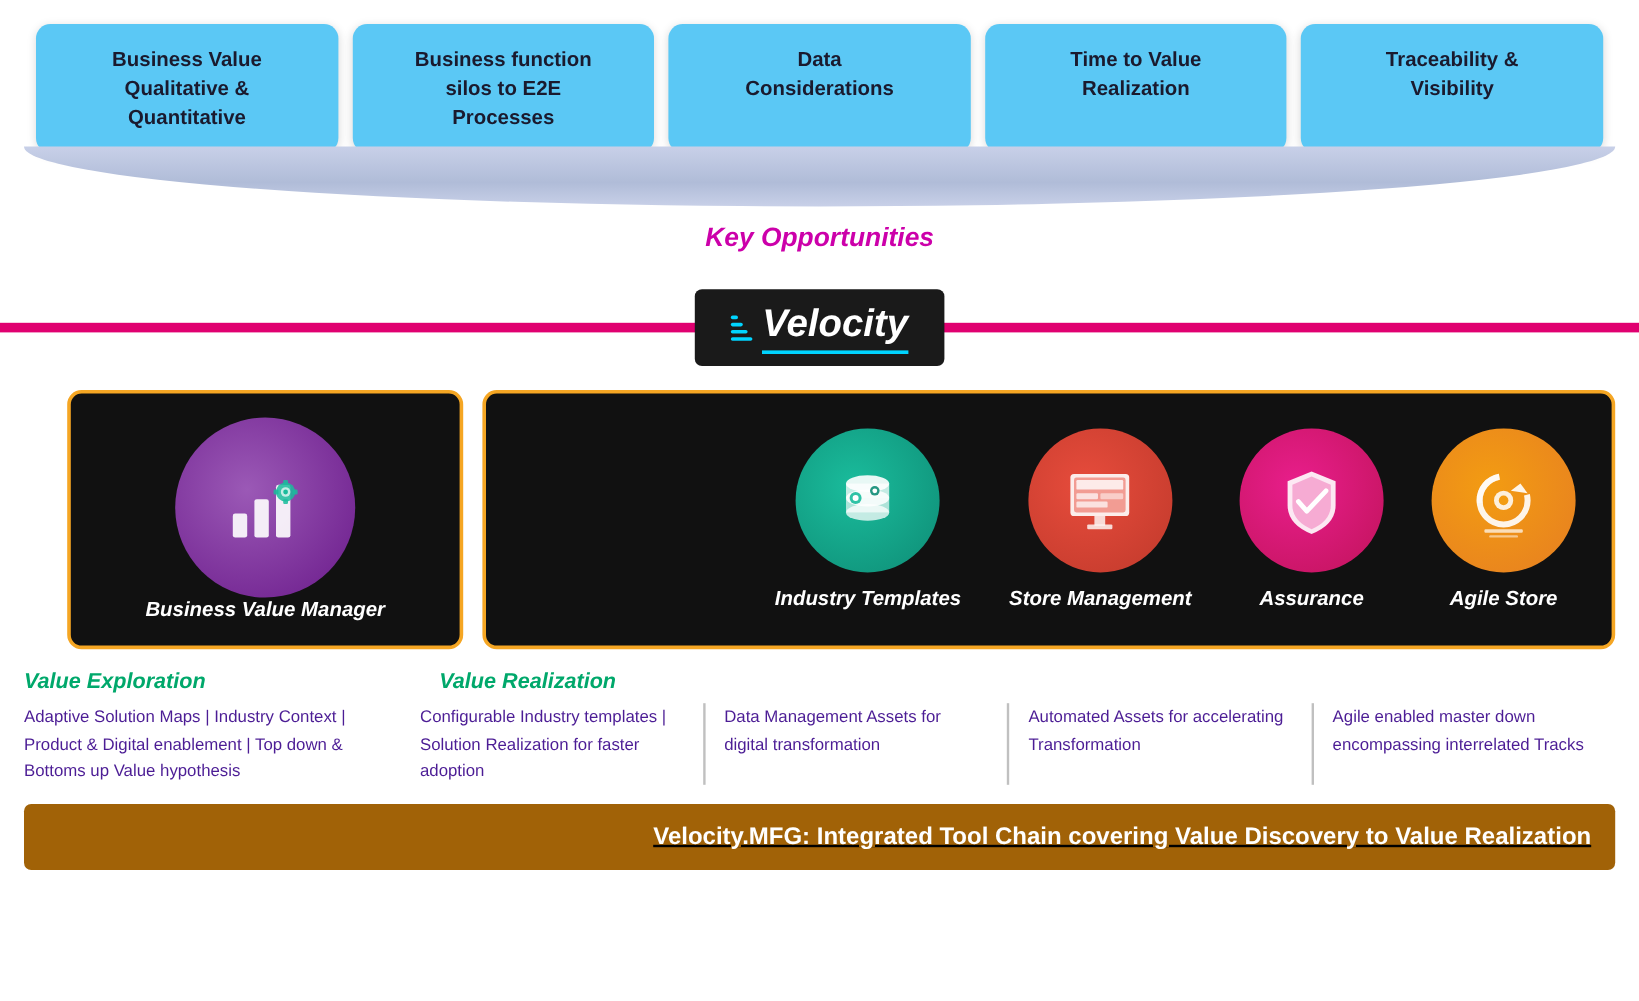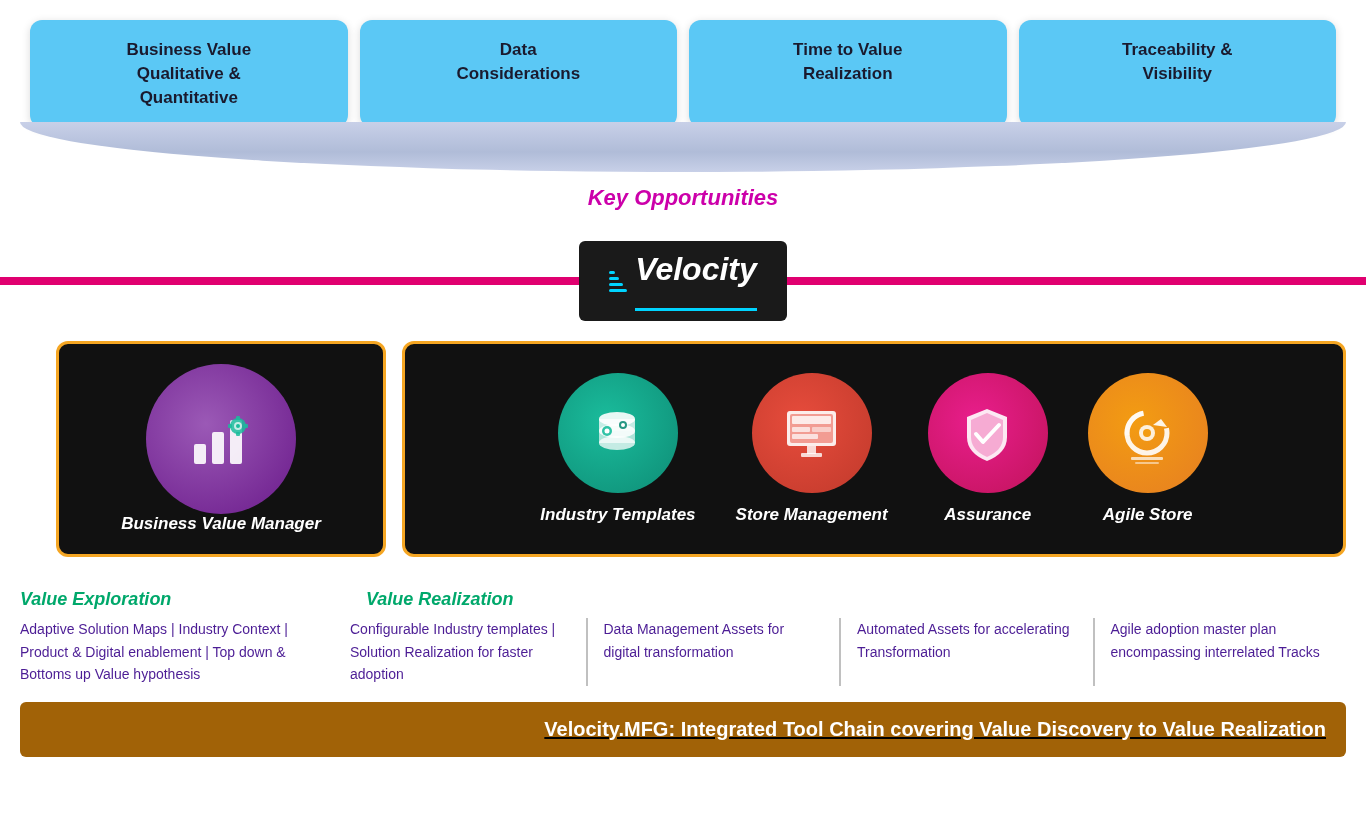--- a/index.html
+++ b/index.html
@@ -98,21 +98,21 @@
     .velocity-logo-icon span:nth-child(3) { width: 14px; background: #00d4ff; }
     .velocity-logo-icon span:nth-child(4) { width: 18px; background: #00d4ff; }
 
     .velocity-text {
       font-style: italic;
       font-size: 32px;
     }
 
     .velocity-underline {
       border-bottom: 3px solid #00d4ff;
-      padding-bottom: 20px;
+      padding-bottom: 4px;
     }
 
     
     .cards-section {
       display: flex;
       gap: 16px;
       padding: 0 20px;
       margin-bottom: 16px;
     }
 
@@ -133,21 +133,21 @@
 
     .card-group {
       background: #111;
       border: 3px solid #f5a623;
       border-radius: 12px;
       flex: 1;
       padding: 20px 30px;
       display: flex;
       align-items: center;
       gap: 40px;
-      justify-content: center;
+      justify-content: flex-end;
       min-height: 200px;
     }
 
     .icon-circle {
       border-radius: 50%;
       width: 120px;
       height: 120px;
       display: flex;
       align-items: center;
       justify-content: center;
@@ -261,20 +261,23 @@
   </style>
 </head>
 <body>
 
 <div class="top-section">
   <div class="key-opp-cards">
     <div class="kop-card">
       Business Value<br>Qualitative &amp;<br>Quantitative
     </div>
     <div class="kop-card">
+      Business function<br>silos to E2E<br>Processes
+    </div>
+    <div class="kop-card">
       Data<br>Considerations
     </div>
     <div class="kop-card">
       Time to Value<br>Realization
     </div>
     <div class="kop-card">
       Traceability &amp;<br>Visibility
     </div>
   </div>
 
@@ -395,34 +398,34 @@
 </div>
 
 <div class="desc-section">
 
   <div class="desc-col-left">
     <div class="value-label value-label-green">Value Exploration</div>
     <div class="desc-text">Adaptive Solution Maps | Industry Context | Product &amp; Digital enablement | Top down &amp; Bottoms up Value hypothesis</div>
   </div>
 
   <div class="desc-col-right">
-    <div style="flex: 1; padding-left: 0; padding-right: 0; margin-top: 16px;">
+    <div style="flex: 1; padding-left: 0; padding-right: 0;">
       <div class="value-label value-label-green" style="padding-left: 16px;">Value Realization</div>
       <div style="display: flex; flex: 1;">
         <div class="desc-sub-col">
           <div class="desc-text">Configurable Industry templates | Solution Realization for faster adoption</div>
         </div>
         <div class="desc-sub-col">
           <div class="desc-text">Data Management Assets for digital transformation</div>
         </div>
         <div class="desc-sub-col">
           <div class="desc-text">Automated Assets for accelerating Transformation</div>
         </div>
         <div class="desc-sub-col">
-          <div class="desc-text">Agile adoption master plan encompassing interrelated Tracks</div>
+          <div class="desc-text">Agile enabled master down encompassing interrelated Tracks</div>
         </div>
       </div>
     </div>
   </div>
 </div>
 
 <div class="footer-banner">
   <div class="footer-banner-text">Velocity.MFG: Integrated  Tool Chain covering Value Discovery  to Value Realization</div>
 </div>
 

